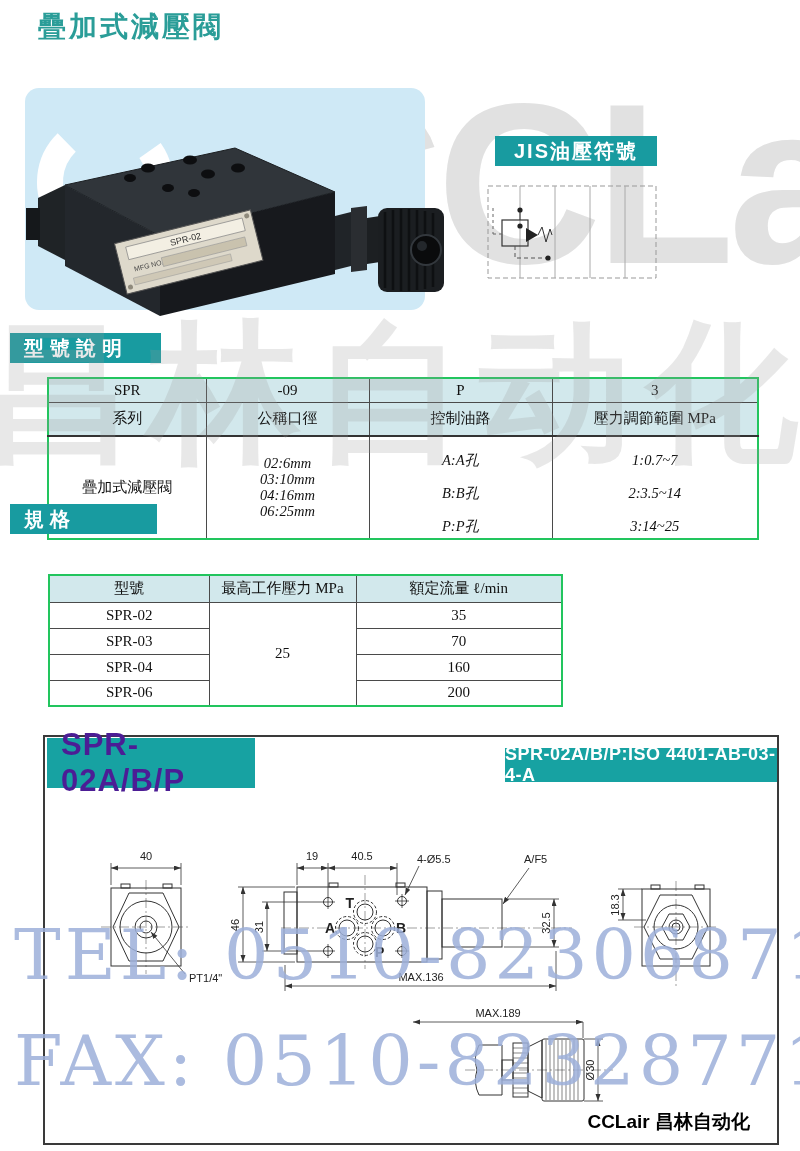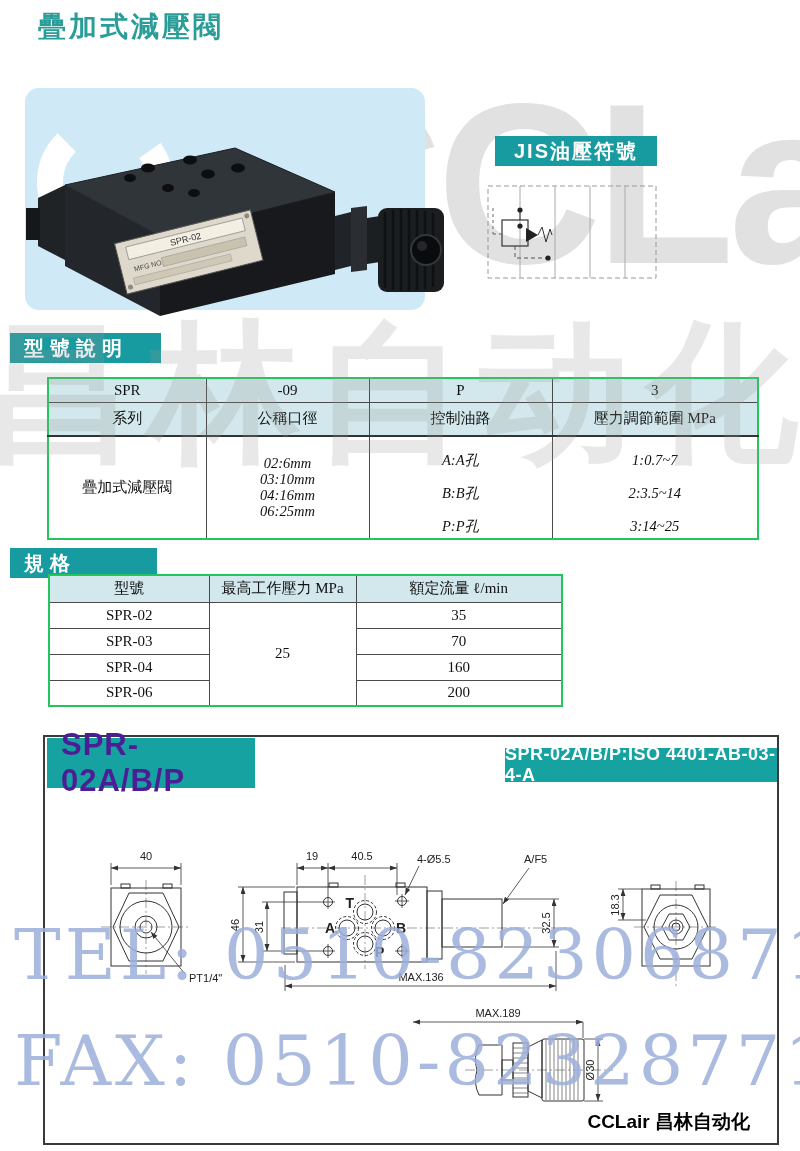--- a/index.html
+++ b/index.html
@@ -15,21 +15,21 @@
   .wm-fax{top:1026px;left:14px;z-index:6;}
   .wm-blue{font-family:"DejaVu Serif","Liberation Serif",serif;font-size:70px;color:#9db0da;
            opacity:.85;white-space:nowrap;letter-spacing:4px;line-height:1;pointer-events:none;}
   
   .page-title{top:8px;left:38px;font-size:28px;font-weight:bold;color:#2a9d98;
               letter-spacing:3px;z-index:3;}
   .teal-tag{background:#189ba0;color:#fff;font-weight:bold;z-index:3;
             display:flex;align-items:center;}
   .sec-head{font-size:20px;letter-spacing:6px;padding-left:14px;}
   #head-model{top:333px;left:10px;width:137px;height:30px;}
-  #head-spec{top:548px;left:10px;width:133px;height:30px;}
+  #head-spec{top:504px;left:10px;width:133px;height:30px;}
   #head-dim{top:700px;left:8px;width:140px;height:30px;}
   #jis-label{top:136px;left:495px;width:162px;height:30px;justify-content:center;
              font-size:20px;letter-spacing:2px;}
   
   table{border-collapse:collapse;font-family:"Liberation Serif",serif;color:#111;}
   #model-table{top:377px;left:47px;z-index:3;}
   #spec-table{top:574px;left:48px;z-index:3;}
   td,th{border:1px solid #4a4a4a;text-align:center;font-weight:normal;font-size:15px;}
   table{border:2px solid #22c55e;}
   .hdr{background:#d2e8ec;}

